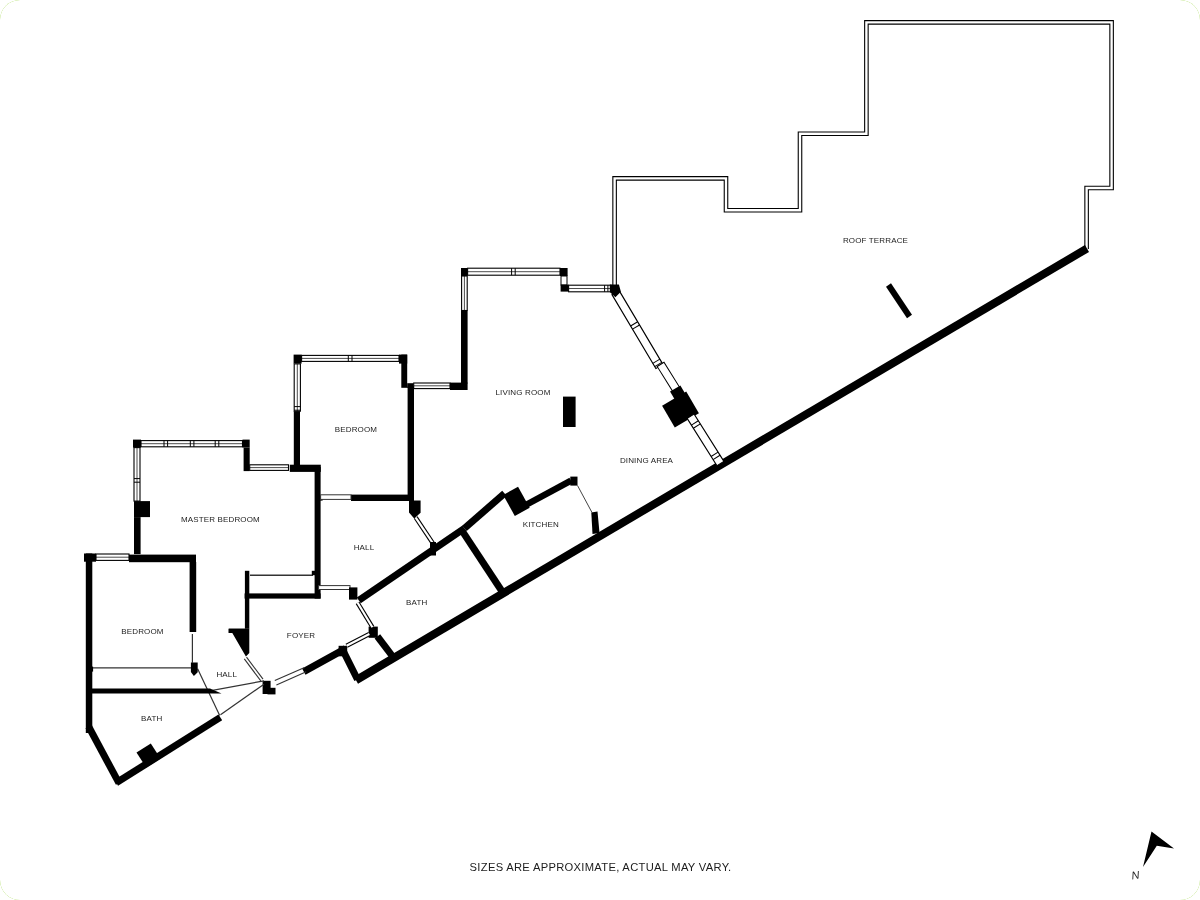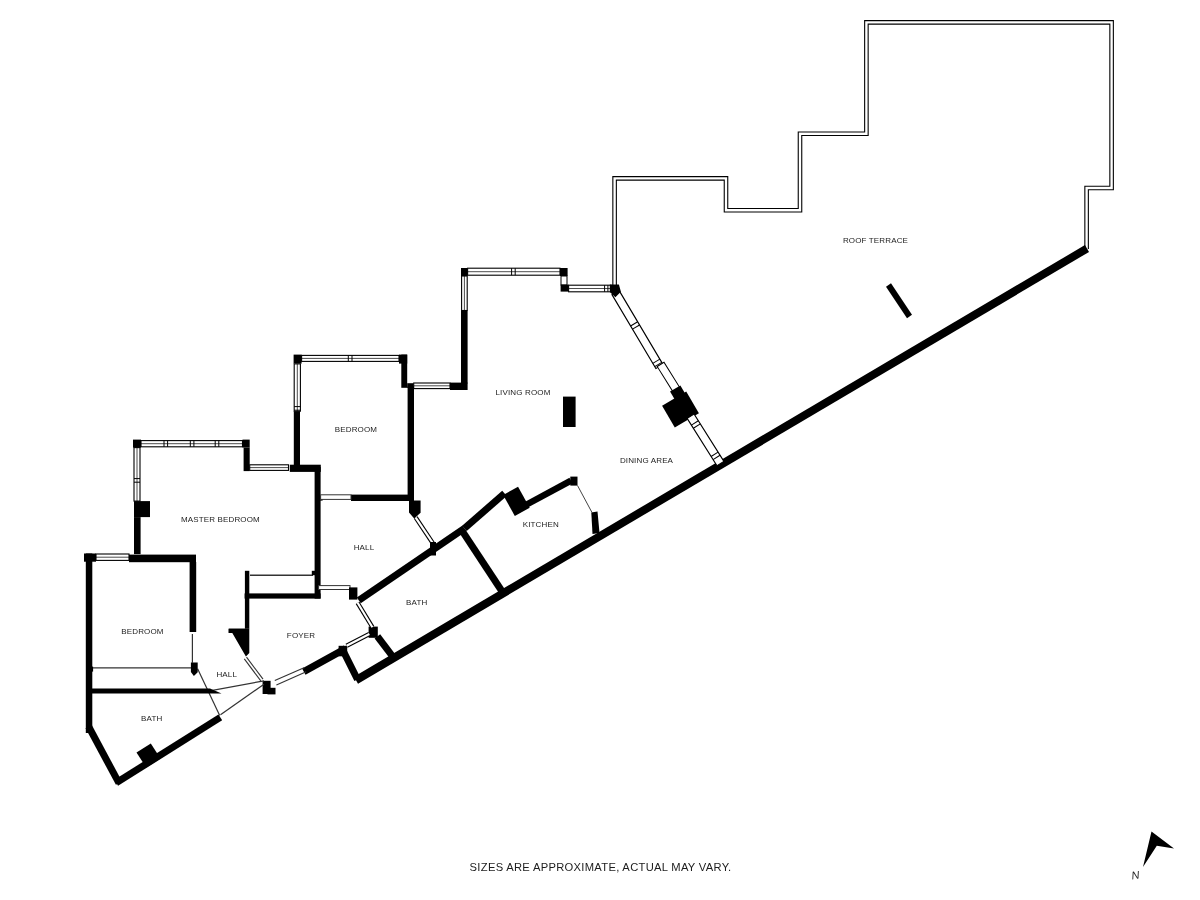--- a/index.html
+++ b/index.html
@@ -1,16 +1,16 @@
 <!DOCTYPE html>
 <html><head>
 <meta charset="utf-8">
 <style>
   html,body{margin:0;padding:0;background:#fff;}
-  .wrap{width:1200px;height:900px;position:relative;background:#84cc16;overflow:hidden;}
+  .wrap{width:1200px;height:900px;position:relative;background:#84cc16;overflow:hidden;border-radius:20px;}
   text{font-family:"Liberation Sans",sans-serif;fill:#1c1c1c;}
   .lbl{font-size:8px;letter-spacing:.15px;}
   .cap{font-size:11.2px;letter-spacing:.3px;}
 </style>
 </head>
 <body>
 <div class="wrap">
 <svg width="1200" height="900" viewBox="0 0 1200 900" xmlns="http://www.w3.org/2000/svg">
 <rect x="0" y="0" width="1200" height="900" fill="#ffffff"></rect>
 

